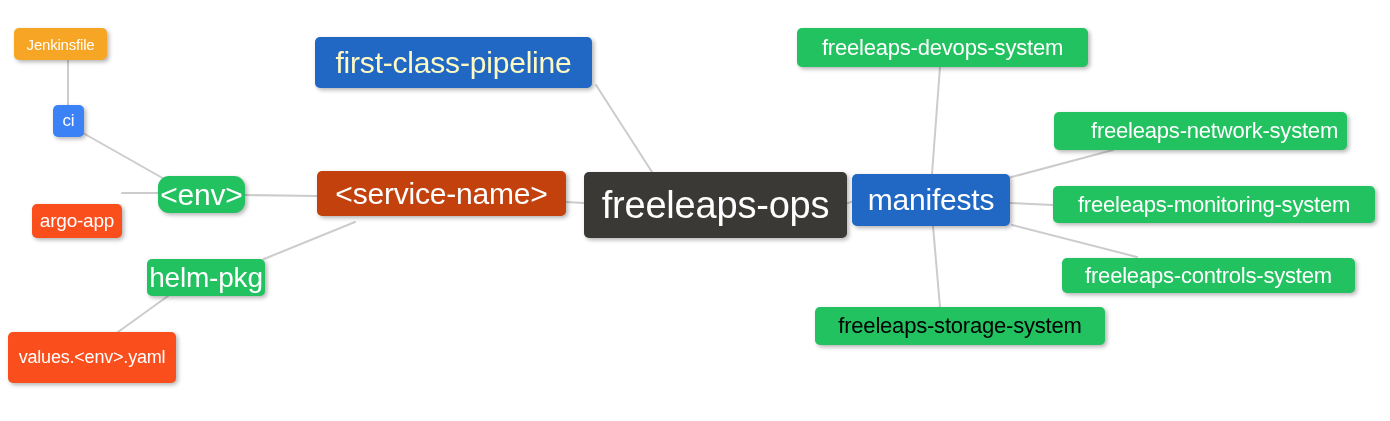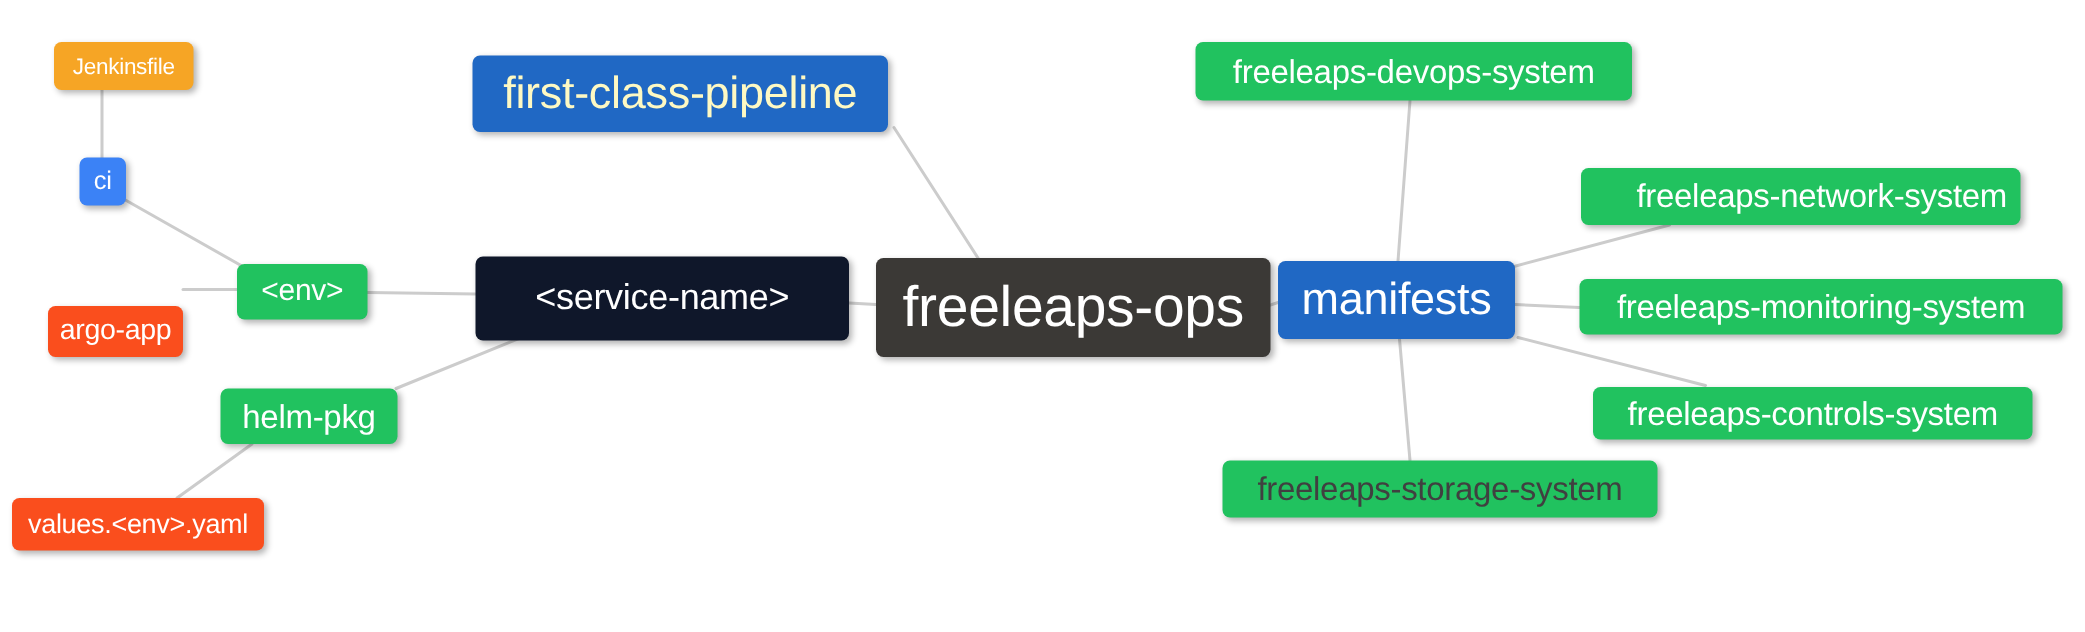--- a/index.html
+++ b/index.html
@@ -55,29 +55,29 @@
       <line x1="355" y1="222" x2="264" y2="259" stroke="#cccccc"></line>
       <line x1="168" y1="296" x2="118" y2="332" stroke="#cccccc"></line>
       <line x1="845" y1="204" x2="854" y2="201" stroke="#cccccc"></line>
       <line x1="940" y1="67" x2="932" y2="174" stroke="#cccccc"></line>
       <line x1="1008" y1="178" x2="1113" y2="150" stroke="#cccccc"></line>
       <line x1="1010" y1="203" x2="1053" y2="205" stroke="#cccccc"></line>
       <line x1="1012" y1="225" x2="1137" y2="257" stroke="#cccccc"></line>
       <line x1="933" y1="226" x2="940" y2="307" stroke="#cccccc"></line>
     </svg>
   <div id="nodes">
-      <div class="node" style="left: 36px; top: 28px; width: 93px; height: 32px; font-size: 15px; background: rgb(246, 165, 37); color: rgb(255, 255, 255);">Jenkinsfile</div>
+      <div class="node" style="left: 14px; top: 28px; width: 93px; height: 32px; font-size: 15px; background: rgb(246, 165, 37); color: rgb(255, 255, 255);">Jenkinsfile</div>
       <div class="node" style="left: 53px; top: 105px; width: 31px; height: 32px; font-size: 17px; background: #3b82f6; color: rgb(255, 255, 255);">ci</div>
       <div class="node" style="left: 32px; top: 176px; width: 90px; height: 34px; font-size: 19px; background: rgb(250, 78, 29); color: rgb(255, 255, 255); margin-top: 28px;">argo-app</div>
-      <div class="node" style="left: 158px; top: 176px; width: 87px; height: 37px; font-size: 20px; background: rgb(33, 194, 95); color: rgb(255, 255, 255);">&lt;env&gt;</div>
-      <div class="node" style="left: 147px; top: 259px; width: 118px; height: 37px; font-size: 22px; background: rgb(33, 194, 95); color: rgb(255, 255, 255);">helm-pkg</div>
-      <div class="node" style="left: 8px; top: 332px; width: 168px; height: 35px; font-size: 18px; background: rgb(250, 78, 29); color: rgb(255, 255, 255);">values.&lt;env&gt;.yaml</div>
+      <div class="node" style="left: 158px; top: 176px; width: 87px; height: 37px; font-size: 30px; background: rgb(33, 194, 95); color: rgb(255, 255, 255); border-radius: 11px;">&lt;env&gt;</div>
+      <div class="node" style="left: 147px; top: 259px; width: 118px; height: 37px; font-size: 28px; background: rgb(33, 194, 95); color: rgb(255, 255, 255);">helm-pkg</div>
+      <div class="node" style="left: 8px; top: 332px; width: 168px; height: 51px; font-size: 18px; background: rgb(250, 78, 29); color: rgb(255, 255, 255);">values.&lt;env&gt;.yaml</div>
       <div class="node" style="left: 315px; top: 37px; width: 277px; height: 51px; font-size: 30px; background: rgb(32, 104, 196); color: #fef9c3;">first-class-pipeline</div>
-      <div class="node" style="left: 317px; top: 171px; width: 249px; height: 56px; font-size: 24px; background: #0f172a; color: rgb(255, 255, 255);">&lt;service-name&gt;</div>
+      <div class="node" style="left: 317px; top: 171px; width: 249px; height: 45px; font-size: 30px; background: #c2410c; color: rgb(255, 255, 255);">&lt;service-name&gt;</div>
       <div class="node" style="left: 584px; top: 172px; width: 263px; height: 66px; font-size: 38px; background: rgb(59, 57, 54); color: rgb(255, 255, 255);">freeleaps-ops</div>
       <div class="node" style="left: 852px; top: 174px; width: 158px; height: 52px; font-size: 30px; background: rgb(32, 104, 196); color: rgb(255, 255, 255);">manifests</div>
       <div class="node" style="left: 797px; top: 28px; width: 291px; height: 39px; font-size: 22px; background: rgb(33, 194, 95); color: rgb(255, 255, 255);">freeleaps-devops-system</div>
       <div class="node" style="left: 1054px; top: 112px; width: 293px; height: 38px; font-size: 22px; background: rgb(33, 194, 95); color: rgb(255, 255, 255); padding-left: 28px;">freeleaps-network-system</div>
       <div class="node" style="left: 1053px; top: 186px; width: 322px; height: 37px; font-size: 22px; background: rgb(33, 194, 95); color: rgb(255, 255, 255);">freeleaps-monitoring-system</div>
       <div class="node" style="left: 1062px; top: 258px; width: 293px; height: 35px; font-size: 22px; background: rgb(33, 194, 95); color: rgb(255, 255, 255);">freeleaps-controls-system</div>
-      <div class="node" style="left: 815px; top: 307px; width: 290px; height: 38px; font-size: 22px; background: rgb(33, 194, 95); color: #404040;">freeleaps-storage-system</div>
+      <div class="node" style="left: 815px; top: 307px; width: 290px; height: 38px; font-size: 22px; background: rgb(33, 194, 95); color: #000000;">freeleaps-storage-system</div>
     </div>
 </div>
 
 </body></html>

